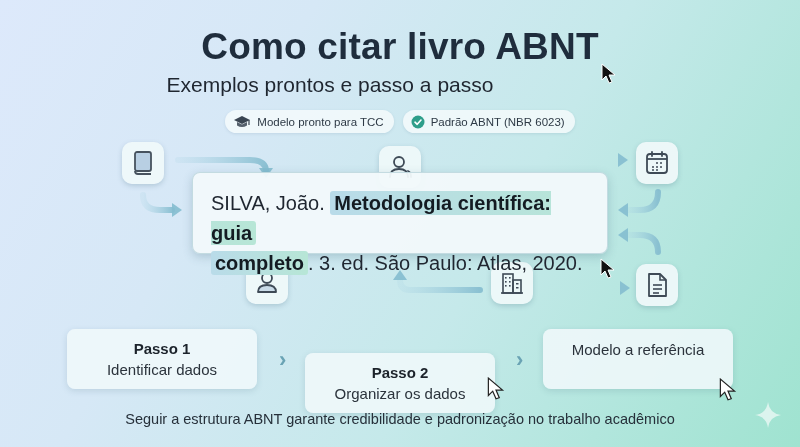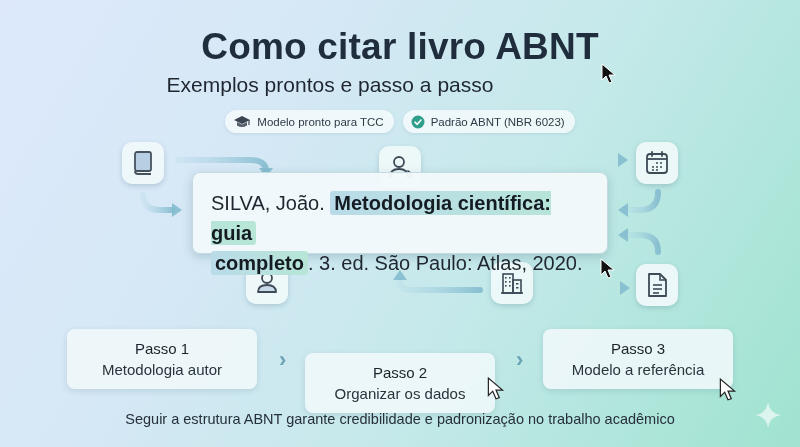--- a/index.html
+++ b/index.html
@@ -50,21 +50,21 @@
     background: linear-gradient(90deg, #b9dbe9, #b7e6d6);
     font-weight: 700; color: #141b22; border-radius: 3px; padding: 1px 4px;
   }
   .arrows { position: absolute; left: 0; top: 0; }
   .step {
     position: absolute; top: 329px; width: 190px; height: 60px;
     background: rgba(240,248,250,0.88); border-radius: 8px;
     box-shadow: 0 2px 6px rgba(70,110,130,0.18);
     text-align: center; padding-top: 10px;
   }
-  .step .st-title { font-size: 15px; font-weight: 400; color: #1c232b; line-height: 20px; }
+  .step .st-title { font-size: 15px; font-weight: 700; color: #1c232b; line-height: 20px; }
   .step .st-desc { font-size: 15px; color: #2b333c; line-height: 21px; }
   .chev {
     position: absolute; top: 347px; font-size: 22px; color: #6aa3b4; font-weight: 700;
   }
   .footer {
     position: absolute; left: 0; width: 800px; top: 411px;
     text-align: center; font-size: 14.5px; color: #26303a;
   }
   .cursor { position: absolute; }
   .sparkle { position: absolute; left: 754px; top: 401px; }
@@ -194,30 +194,29 @@
     <line x1="8" y1="21" x2="14" y2="21" stroke="#3e4a56" stroke-width="1.6"></line>
   </svg>
 </div>
 
 <div class="citation-card">
   <span>SILVA, João. </span><span class="hl">Metodologia científica: guia</span><br><span class="hl">completo</span><span>. 3. ed. São Paulo: Atlas, 2020.</span>
 </div>
 
 <div class="step" style="left:67px;">
   <div class="st-title">Passo 1</div>
-  <div class="st-desc">Metodologia autor</div>
+  <div class="st-desc">Identificar dados</div>
 </div>
 <div class="chev" style="left:279px;">›</div>
 <div class="step" style="left:305px;margin-top:24px;">
   <div class="st-title">Passo 2</div>
   <div class="st-desc">Organizar os dados</div>
 </div>
 <div class="chev" style="left:516px;">›</div>
 <div class="step" style="left:543px;">
-  <div class="st-title">Passo 3</div>
   <div class="st-desc">Modelo a referência</div>
 </div>
 
 <div class="footer">Seguir a estrutura ABNT garante credibilidade e padronização no trabalho acadêmico</div>
 
 <svg class="cursor" style="left:601px;top:63px;" width="16" height="22" viewBox="0 0 16 22">
   <path d="M1 1 L1 17 L5 13 L8 20 L11 19 L8 12 L14 12 Z" fill="#111" stroke="#fff" stroke-width="1"></path>
 </svg>
 <svg class="cursor" style="left:600px;top:258px;" width="16" height="22" viewBox="0 0 16 22">
   <path d="M1 1 L1 17 L5 13 L8 20 L11 19 L8 12 L14 12 Z" fill="#111" stroke="#fff" stroke-width="1"></path>

